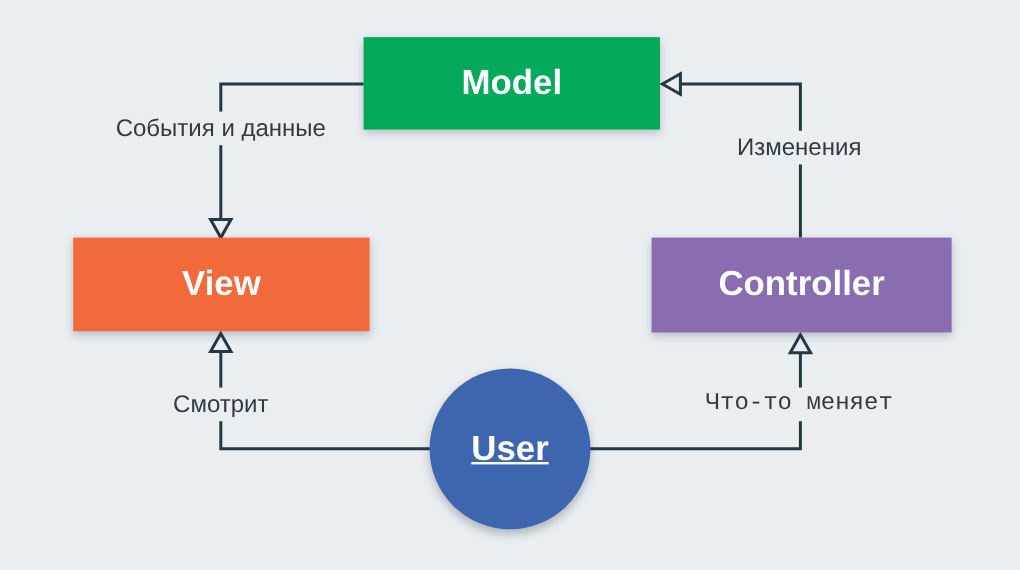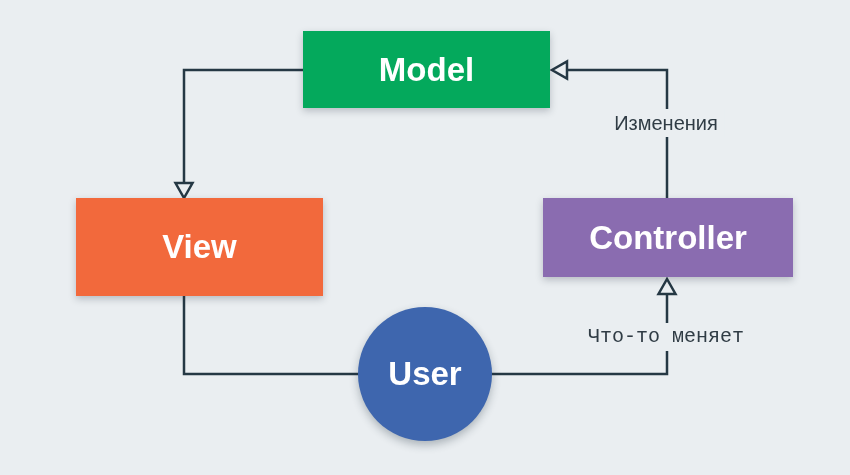--- a/index.html
+++ b/index.html
@@ -33,31 +33,32 @@
     stroke-width: 2.5;
     stroke-linejoin: miter;
   }
   .node {
     position: absolute;
     display: flex;
     align-items: center;
     justify-content: center;
     color: #ffffff;
     font-weight: bold;
-    font-size: 33px;
+    font-size: 29px;
     z-index: 2;
     box-shadow: 0 3px 7px rgba(30, 45, 60, 0.25);
   }
   .node-model      { left: 303px; top: 31px;  width: 247px; height: 77px; }
-  .node-view       { left: 61px;  top: 198px; width: 247px; height: 98px; margin-left: 15px; }
+  .node-view       { left: 61px;  top: 198px; width: 247px; height: 78px; }
   .node-controller { left: 543px; top: 198px; width: 250px; height: 79px; }
   .node-user {
     left: 358px; top: 307px; width: 134px; height: 134px;
     border-radius: 50%;
     box-shadow: 0 4px 8px rgba(30, 45, 60, 0.3);
+    text-decoration: underline;
   }
   .edge-label {
     position: absolute;
     transform: translate(-50%, -50%);
     background: #eaeef1;
     color: #303c45;
     font-size: 20px;
     line-height: 1;
     padding: 4px 6px;
     white-space: nowrap;
@@ -97,19 +98,21 @@
   </div>
 
   <div class="node node-controller" style="background-color: rgb(138, 108, 176); align-items: center;">
     <span>Controller</span>
   </div>
 
   <div class="node node-user" style="background-color: rgb(62, 102, 174);">
     <span>User</span>
   </div>
 
+  <div class="edge-label label-events">События и данные</div>
 
   <div class="edge-label label-changes">Изменения</div>
 
+  <div class="edge-label label-looks">Смотрит</div>
 
   <div class="edge-label label-edits">Что-то меняет</div>
 
 </div>
 
 </body></html>

